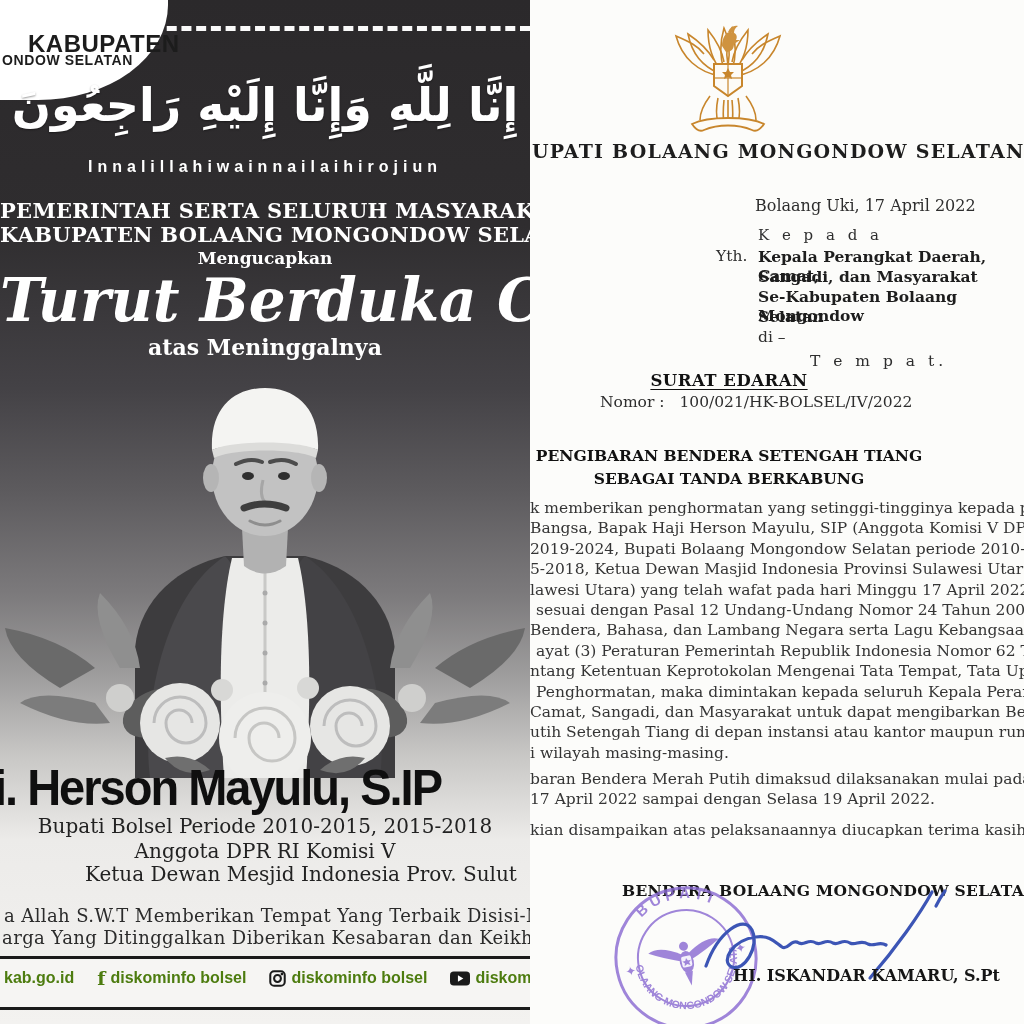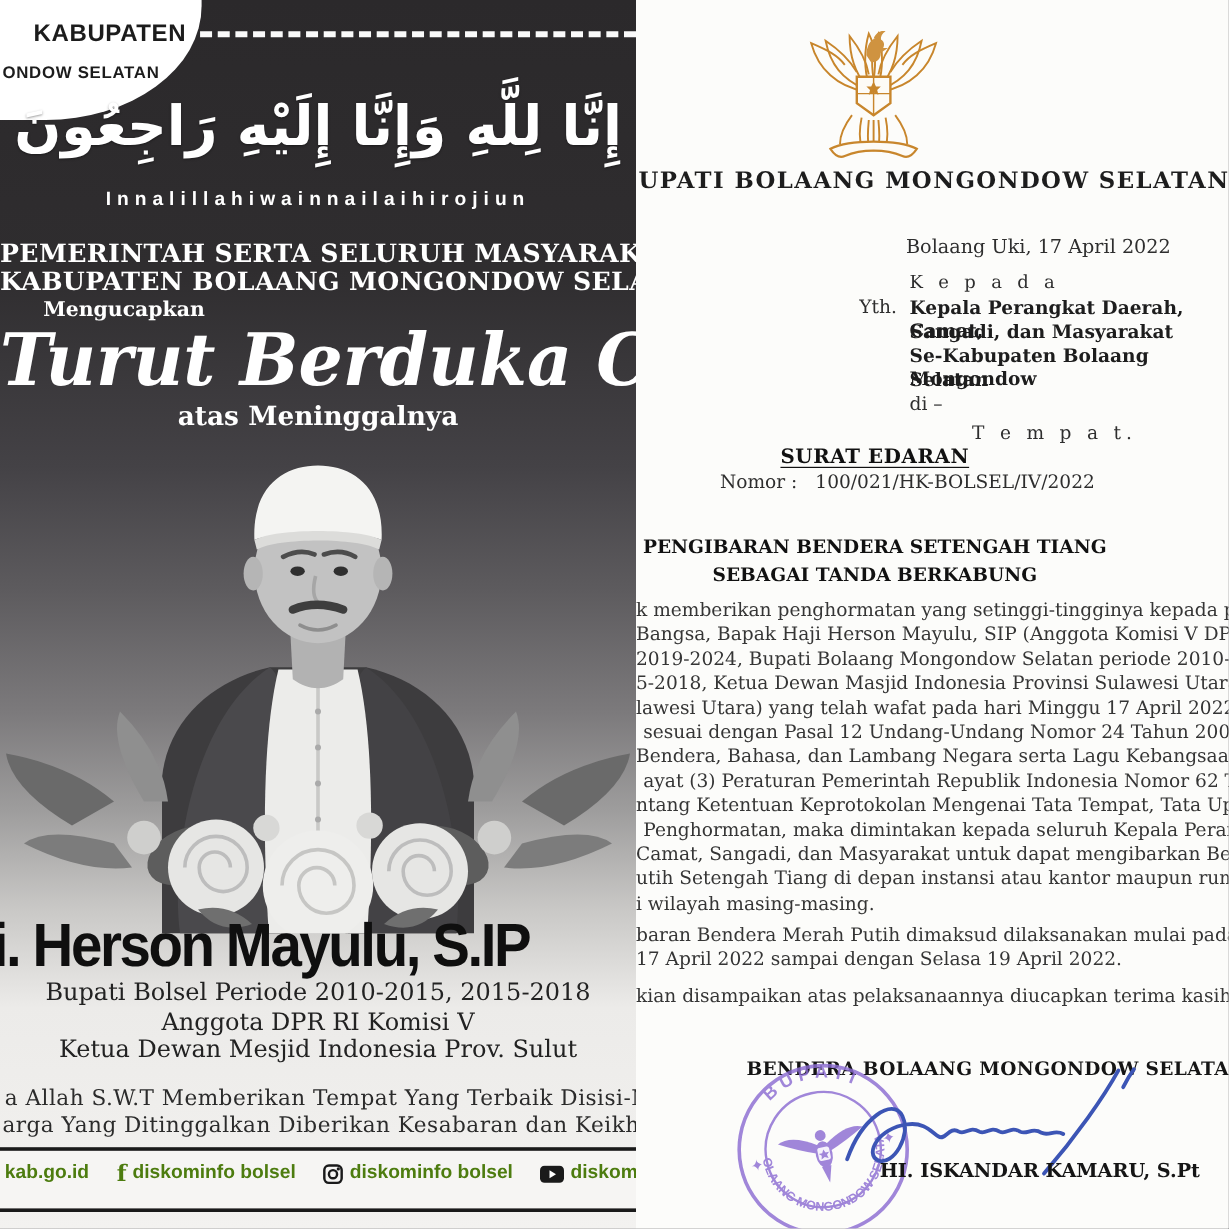--- a/index.html
+++ b/index.html
@@ -4,32 +4,32 @@
 <style>
   html,body{margin:0;padding:0;background:#333;}
   #canvas{position:relative;width:1024px;height:1024px;overflow:hidden;background:#fff;
           font-family:"Liberation Sans",sans-serif;}
   
   #poster{position:absolute;left:0;top:0;width:530px;height:1024px;overflow:hidden;
     background:linear-gradient(180deg,#2b292b 0%,#2f2d2f 22%,#444246 38%,#5d5b5e 48%,
                #7c7a7c 58%,#9e9d9d 66%,#c9c8c6 74%,#ecebe9 82%,#f3f2f0 100%);}
   .badge{position:absolute;left:-62px;top:-22px;width:230px;height:122px;background:#fff;
          border-bottom-right-radius:130px 95px;}
-  .badge-l1{position:absolute;left:90px;top:39px;font-size:20px;font-weight:800;color:#1c1c1c;letter-spacing:.5px;}
+  .badge-l1{position:absolute;left:90px;top:52px;font-size:24px;font-weight:800;color:#1c1c1c;letter-spacing:.5px;}
   .badge-l2{position:absolute;left:64px;top:74px;font-size:14px;font-weight:800;color:#1c1c1c;letter-spacing:.6px;}
   .dash-line{position:absolute;left:152px;top:26px;width:378px;border-top:5px dashed #fafafa;}
   .arabic{position:absolute;left:0;top:78px;width:530px;text-align:center;direction:rtl;
           color:#fff;font-size:46px;font-weight:bold;white-space:nowrap;
           font-family:"DejaVu Sans",sans-serif;text-shadow:0 1px 2px rgba(0,0,0,.4);}
   .translit{position:absolute;left:0;top:158px;width:530px;text-align:center;color:#fff;
             font-size:16px;font-weight:bold;letter-spacing:5px;white-space:nowrap;}
   .orgline{position:absolute;width:530px;text-align:center;color:#fff;font-weight:bold;
            font-family:"DejaVu Serif",serif;font-size:21px;letter-spacing:.3px;white-space:nowrap;}
-  .mengucapkan{position:absolute;left:0;top:248px;width:530px;color:#fff;
-           font-family:"DejaVu Serif",serif;font-weight:bold;font-size:17px;padding-left:36px;}
+  .mengucapkan{position:absolute;left:0;top:248px;width:530px;text-align:center;color:#fff;
+           font-family:"DejaVu Serif",serif;font-weight:bold;font-size:17px;}
   .headline{position:absolute;left:0;top:266px;width:530px;text-align:center;color:#fff;
             font-family:"DejaVu Serif",serif;font-style:italic;font-weight:bold;font-size:58px;
             white-space:nowrap;transform:scaleY(1.04);}
   .subheadline{position:absolute;left:0;top:334px;width:530px;text-align:center;color:#fff;
             font-family:"DejaVu Serif",serif;font-weight:bold;font-size:22px;}
   #portrait{position:absolute;left:0;top:358px;width:530px;height:420px;}
   .deceased-name{position:absolute;left:-6px;top:760px;width:540px;color:#0f0f0f;
       font-size:47px;font-weight:900;letter-spacing:-2px;white-space:nowrap;transform:scaleY(1.08);}
   .title-line{position:absolute;width:530px;text-align:center;color:#222;
       font-family:"DejaVu Serif",serif;font-size:20px;white-space:nowrap;}
@@ -142,21 +142,21 @@
         <circle cx="222" cy="332" r="11" fill="#d8d8d6"></circle>
           <circle cx="308" cy="330" r="11" fill="#d8d8d6"></circle>
         <path d="M210,412 q-20,-18 -45,-12 q18,22 45,12 Z" fill="#6f6f6f"></path>
         <path d="M320,412 q20,-18 45,-12 q-18,22 -45,12 Z" fill="#6f6f6f"></path>
       </g>
     </svg>
 
     <div class="deceased-name">i. Herson Mayulu, S.IP</div>
     <div class="title-line" style="top:814px;">Bupati Bolsel Periode 2010-2015, 2015-2018</div>
     <div class="title-line" style="top:839px;">Anggota DPR RI Komisi V</div>
-    <div class="title-line" style="top:862px;">Ketua Dewan Mesjid Indonesia Prov. Sulut</div>
+    <div class="title-line" style="top:862px;padding-left:36px;">Ketua Dewan Mesjid Indonesia Prov. Sulut</div>
 
     <div class="prayer" style="left:4px;top:905px;">a Allah S.W.T Memberikan Tempat Yang Terbaik Disisi-Nya</div>
     <div class="prayer" style="left:2px;top:927px;">arga Yang Ditinggalkan Diberikan Kesabaran dan Keikhlasan</div>
 
     <div class="footer-bar">
       <div class="footer-row">
         <span style="margin-left:-2px;">kab.go.id</span>
         <span class="soc" style="margin-left:14px;">
           <span style="font-family:'DejaVu Serif',serif;font-weight:bold;font-size:19px;line-height:14px;">f</span>
           <span>diskominfo bolsel</span>

